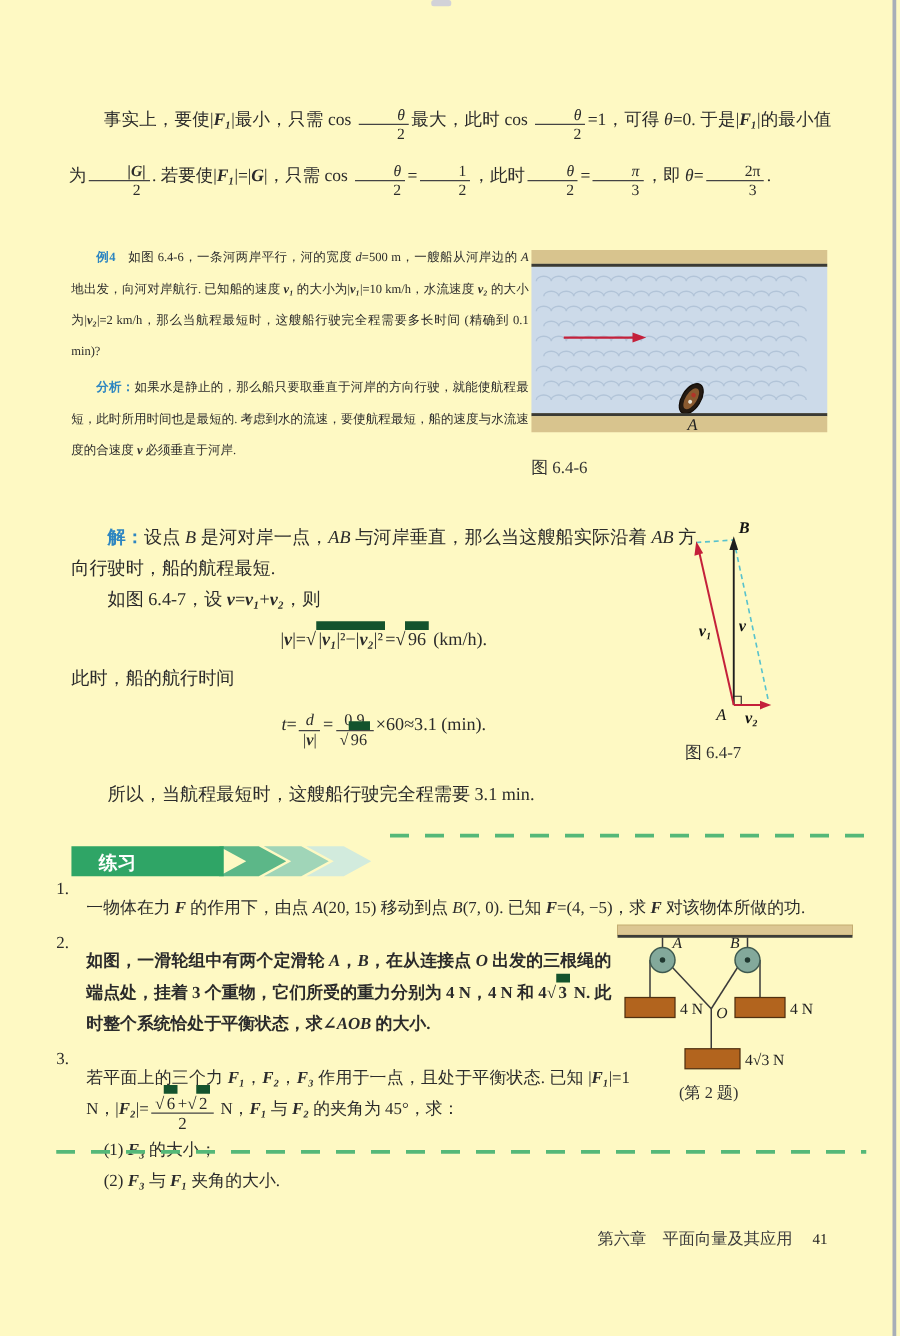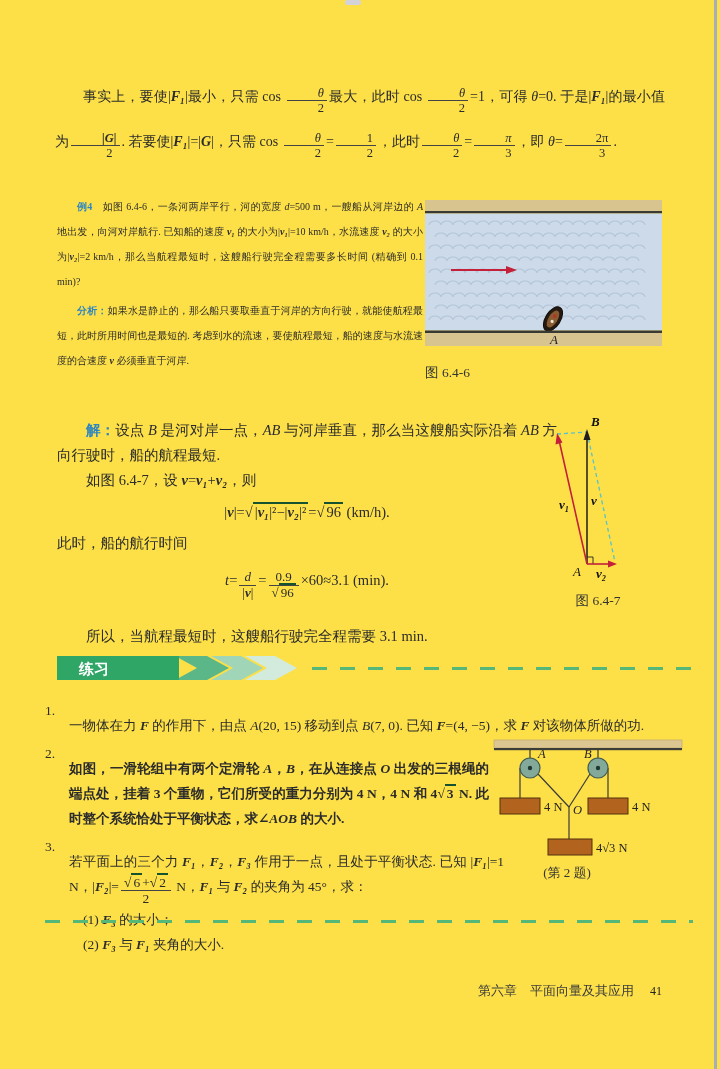--- a/index.html
+++ b/index.html
@@ -1,42 +1,42 @@
 <!DOCTYPE html>
 <html><head>
 <meta charset="utf-8">
 <style>
   html,body{margin:0;padding:0;background:#e9e9e9;}
-  .page{position:relative;width:720px;height:1069px;background:#fde047;overflow:hidden;
+  .page{position:relative;width:720px;height:1069px;background:#fef9c3;overflow:hidden;
         font-family:"Liberation Serif","DejaVu Serif",serif;color:#2b2b2b;}
   .para{text-align:justify;}
   .indent{text-indent:2em;}
   .blue{color:#2e86c1;font-weight:bold;}
   .bi{font-weight:bold;font-style:italic;}
   .it{font-style:italic;}
   .frac{display:inline-block;vertical-align:-0.9em;text-align:center;line-height:1.15;margin:0 2px;}
   .fn{display:block;border-bottom:1px solid #444;padding:0 3px;}
   .fd{display:block;padding:0 3px;}
   .sqrt{white-space:nowrap;}
   .sqrt::before{content:"√";}
-  .rad{border-top:2px solid #14532d;padding:0 2px;}
+  .rad{border-top:7px solid #14532d;padding:0 2px;}
   .eq{text-align:center;}
   #intro{position:absolute;left:55px;top:74px;width:610px;font-size:14px;line-height:45px;}
   #intro .frac{font-size:12.5px;}
   #leftcol{position:absolute;left:57px;top:194px;width:366px;font-size:10px;line-height:25px;}
   #analysis-p{margin-top:4px;}
   #fig646{position:absolute;left:425px;top:200px;width:237px;}
   #fig646 .cap{margin-top:14px;font-size:13.5px;color:#333;}
   #solution{position:absolute;left:57px;top:418px;width:500px;font-size:14.5px;line-height:25px;}
   #solution .frac{font-size:13px;}
   #eq1{line-height:34px;margin:2px 0;}
   #eq2{line-height:48px;}
   #fig647{position:absolute;left:548px;top:412px;width:100px;}
-  #fig647 .cap{text-align:center;font-size:13.5px;color:#333;margin-top:6px;}
-  #banner{position:absolute;left:57px;top:655px;}
+  #fig647 .cap{font-size:13.5px;color:#333;margin-top:6px;}
+  #banner{position:absolute;left:57px;top:676px;}
   .gdash{position:absolute;height:3px;
          background:repeating-linear-gradient(90deg,#55b878 0 15px,transparent 15px 28px);}
   #gdash1{left:312px;top:667px;width:380px;}
   #gdash2{left:45px;top:920px;width:648px;}
   #problems{position:absolute;left:45px;top:698px;width:650px;font-size:13.5px;line-height:25px;}
   .prob{display:flex;margin-bottom:3px;}
   .pnum{width:24px;flex:none;}
   .ptext{text-align:justify;margin-top:15px;}
   #p1t{width:620px;}
   #p2t{width:420px;font-weight:bold;}

